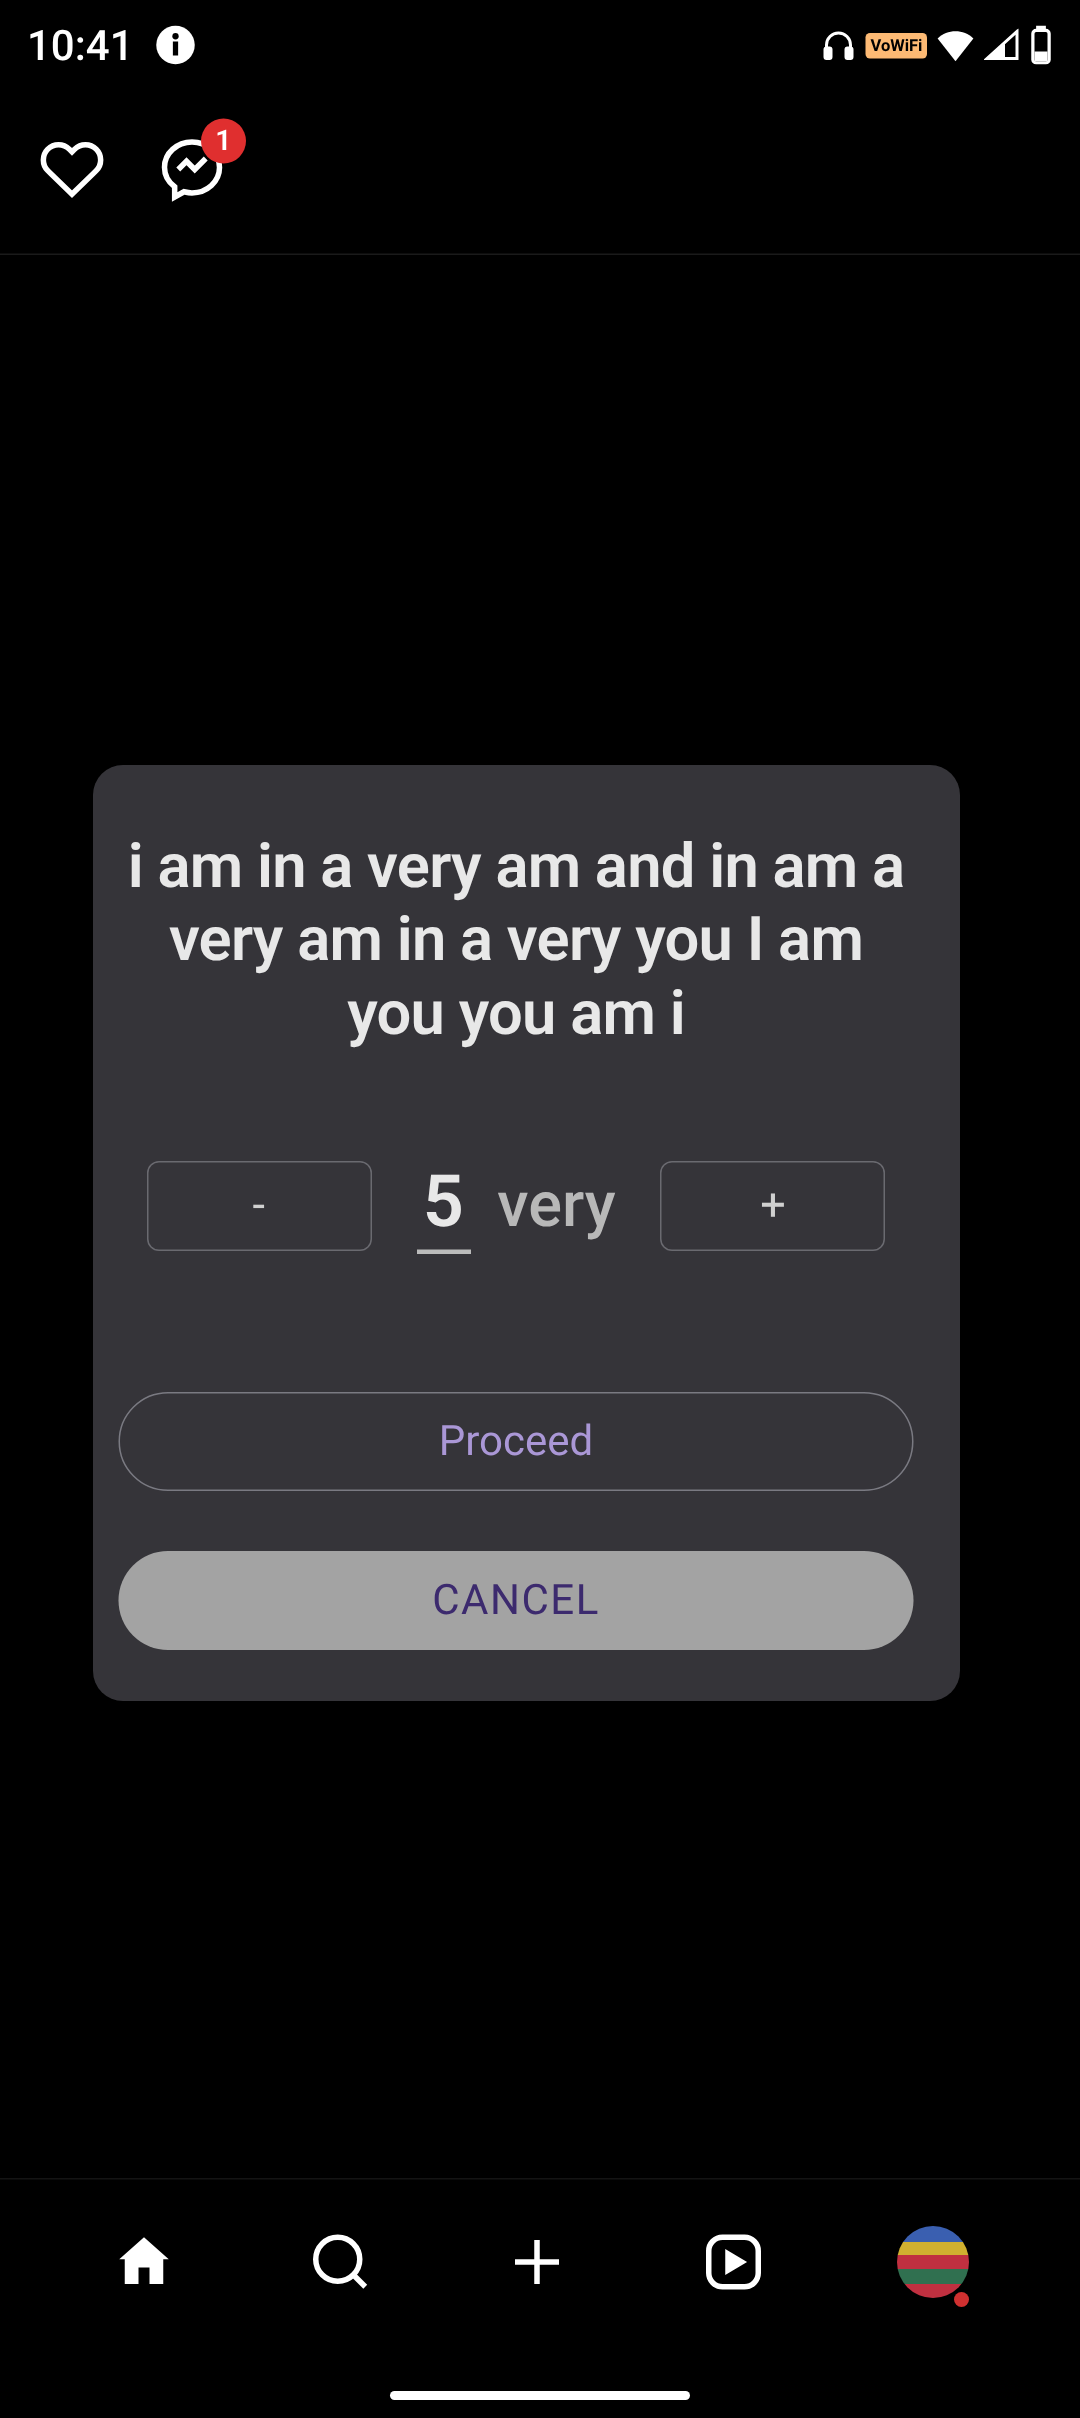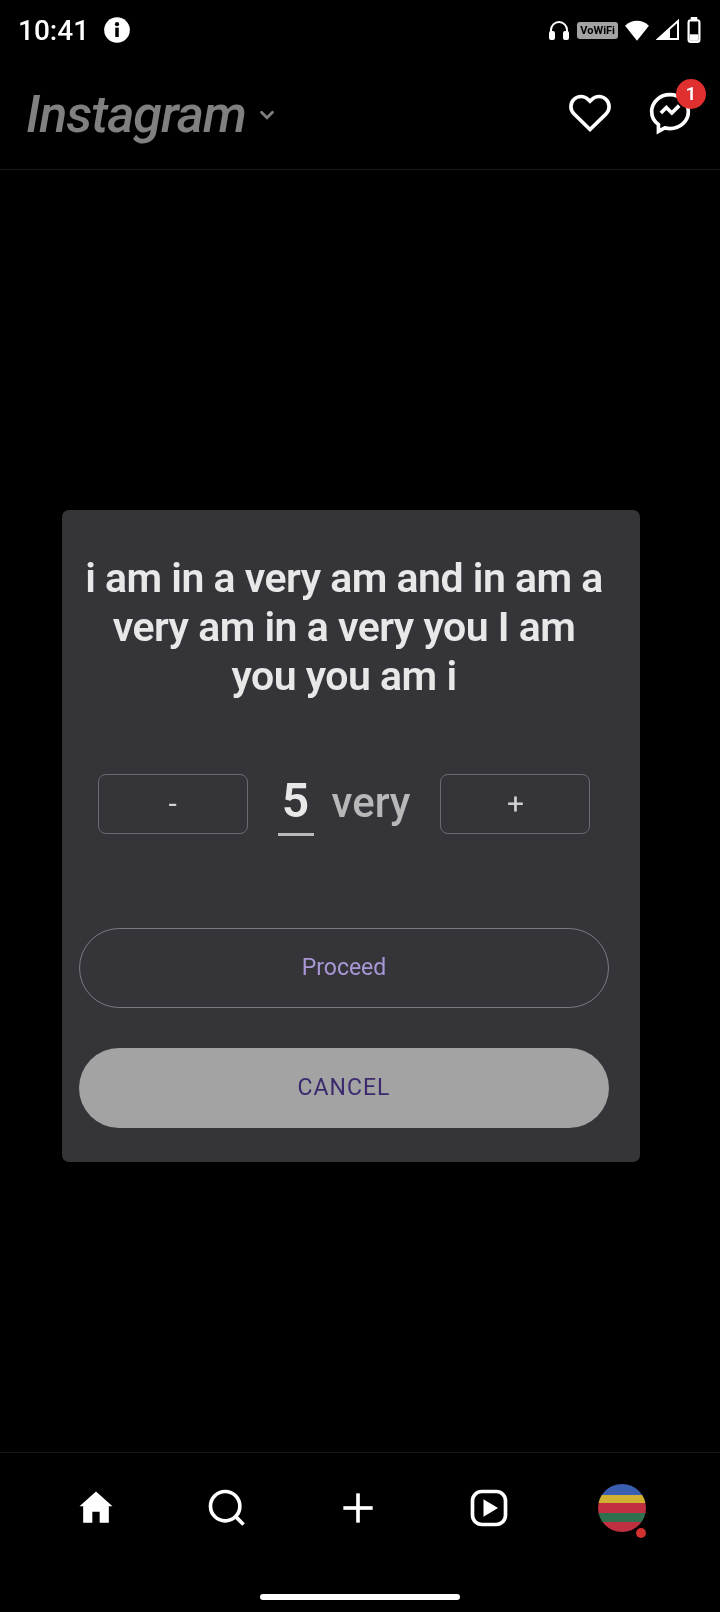--- a/index.html
+++ b/index.html
@@ -62,21 +62,21 @@
   justify-content: center;
 }
 
 
 .dialog {
   position: absolute;
   top: 510px;
   left: 62px;
   width: 578px;
   background: #353439;
-  border-radius: 7px;
+  border-radius: 20px;
   padding: 44px 22px 34px 8px;
 }
 .dialog-title {
   color: #e8e8e8;
   font-size: 41px;
   font-weight: 600;
   text-align: center;
   line-height: 1.2;
   padding: 0 8px;
   letter-spacing: -0.5px;
@@ -115,23 +115,23 @@
   min-width: 36px;
   text-align: center;
 }
 .stepper-unit {
   color: #b8b8b8;
   font-size: 42px;
   font-weight: 500;
 }
 .dialog-btn {
   width: 530px;
-  height: 80px;
+  height: 66px;
   border-radius: 60px;
-  font-size: 23px;
+  font-size: 28px;
   display: flex;
   align-items: center;
   justify-content: center;
   margin: 0 auto;
   cursor: pointer;
 }
 .btn-proceed {
   margin-top: 92px;
   border: 1px solid #7a7a82;
   background: transparent;
@@ -197,43 +197,37 @@
         <rect x="10.5" y="10" width="3" height="8" fill="#000"></rect>
         <circle cx="12" cy="7" r="1.8" fill="#000"></circle>
       </svg>
   </div>
   <div class="status-right">
     <svg width="24" height="24" viewBox="0 0 24 24" fill="none" stroke="#fff" stroke-width="2">
         <path d="M4 14v-2a8 8 0 0 1 16 0v2"></path>
         <rect x="3" y="14" width="4" height="7" rx="1" fill="#fff"></rect>
         <rect x="17" y="14" width="4" height="7" rx="1" fill="#fff"></rect>
       </svg>
-    <span style="background:#a3a3a3;color:#000;font-size:11px;font-weight:700;padding:2px 3px;border-radius:3px;">VoWiFi</span>
+    <span style="background:#fdba74;color:#000;font-size:11px;font-weight:700;padding:2px 3px;border-radius:3px;">VoWiFi</span>
     <svg width="26" height="22" viewBox="0 0 24 20" fill="#fff">
         <path d="M12 20 L1 6 C7 0 17 0 23 6 Z"></path>
       </svg>
     <svg width="24" height="22" viewBox="0 0 24 22" fill="#fff">
         <path d="M2 20 L22 20 L22 2 Z" fill="none" stroke="#fff" stroke-width="2"></path>
         <path d="M2 20 L14 20 L14 10 Z"></path>
       </svg>
     <svg width="16" height="26" viewBox="0 0 14 24" fill="none" stroke="#fff" stroke-width="2">
         <rect x="2" y="3" width="10" height="20" rx="2"></rect>
         <rect x="5" y="1" width="4" height="2" fill="#fff"></rect>
         <rect x="4" y="17" width="6" height="4" fill="#fff"></rect>
       </svg>
   </div>
 </div>
 
 <div class="app-header">
-  <div class="logo-wrap">
-    <span class="logo-text">Instagram</span>
-    <svg width="22" height="22" viewBox="0 0 24 24" fill="none" stroke="#808080" stroke-width="3" stroke-linecap="round">
-        <path d="M6 9l6 6 6-6"></path>
-      </svg>
-  </div>
   <div class="header-icons">
     <div class="header-icon">
       <svg width="44" height="44" viewBox="0 0 24 24" fill="none" stroke="#fff" stroke-width="2">
           <path d="M20.8 4.6a5.5 5.5 0 0 0-7.8 0L12 5.6l-1-1a5.5 5.5 0 0 0-7.8 7.8l1 1L12 21l7.8-7.6 1-1a5.5 5.5 0 0 0 0-7.8z"></path>
         </svg>
     </div>
     <div class="header-icon">
       <svg width="44" height="44" viewBox="0 0 24 24" fill="none" stroke="#fff" stroke-width="2">
           <path d="M12 2C6.5 2 2 6.1 2 11.2c0 2.9 1.4 5.4 3.7 7.1V22l3.4-1.9c.9.2 1.9.4 2.9.4 5.5 0 10-4.1 10-9.2S17.5 2 12 2z"></path>
           <path d="M7 12l3-3 3 3 4-4" stroke-width="2"></path>

